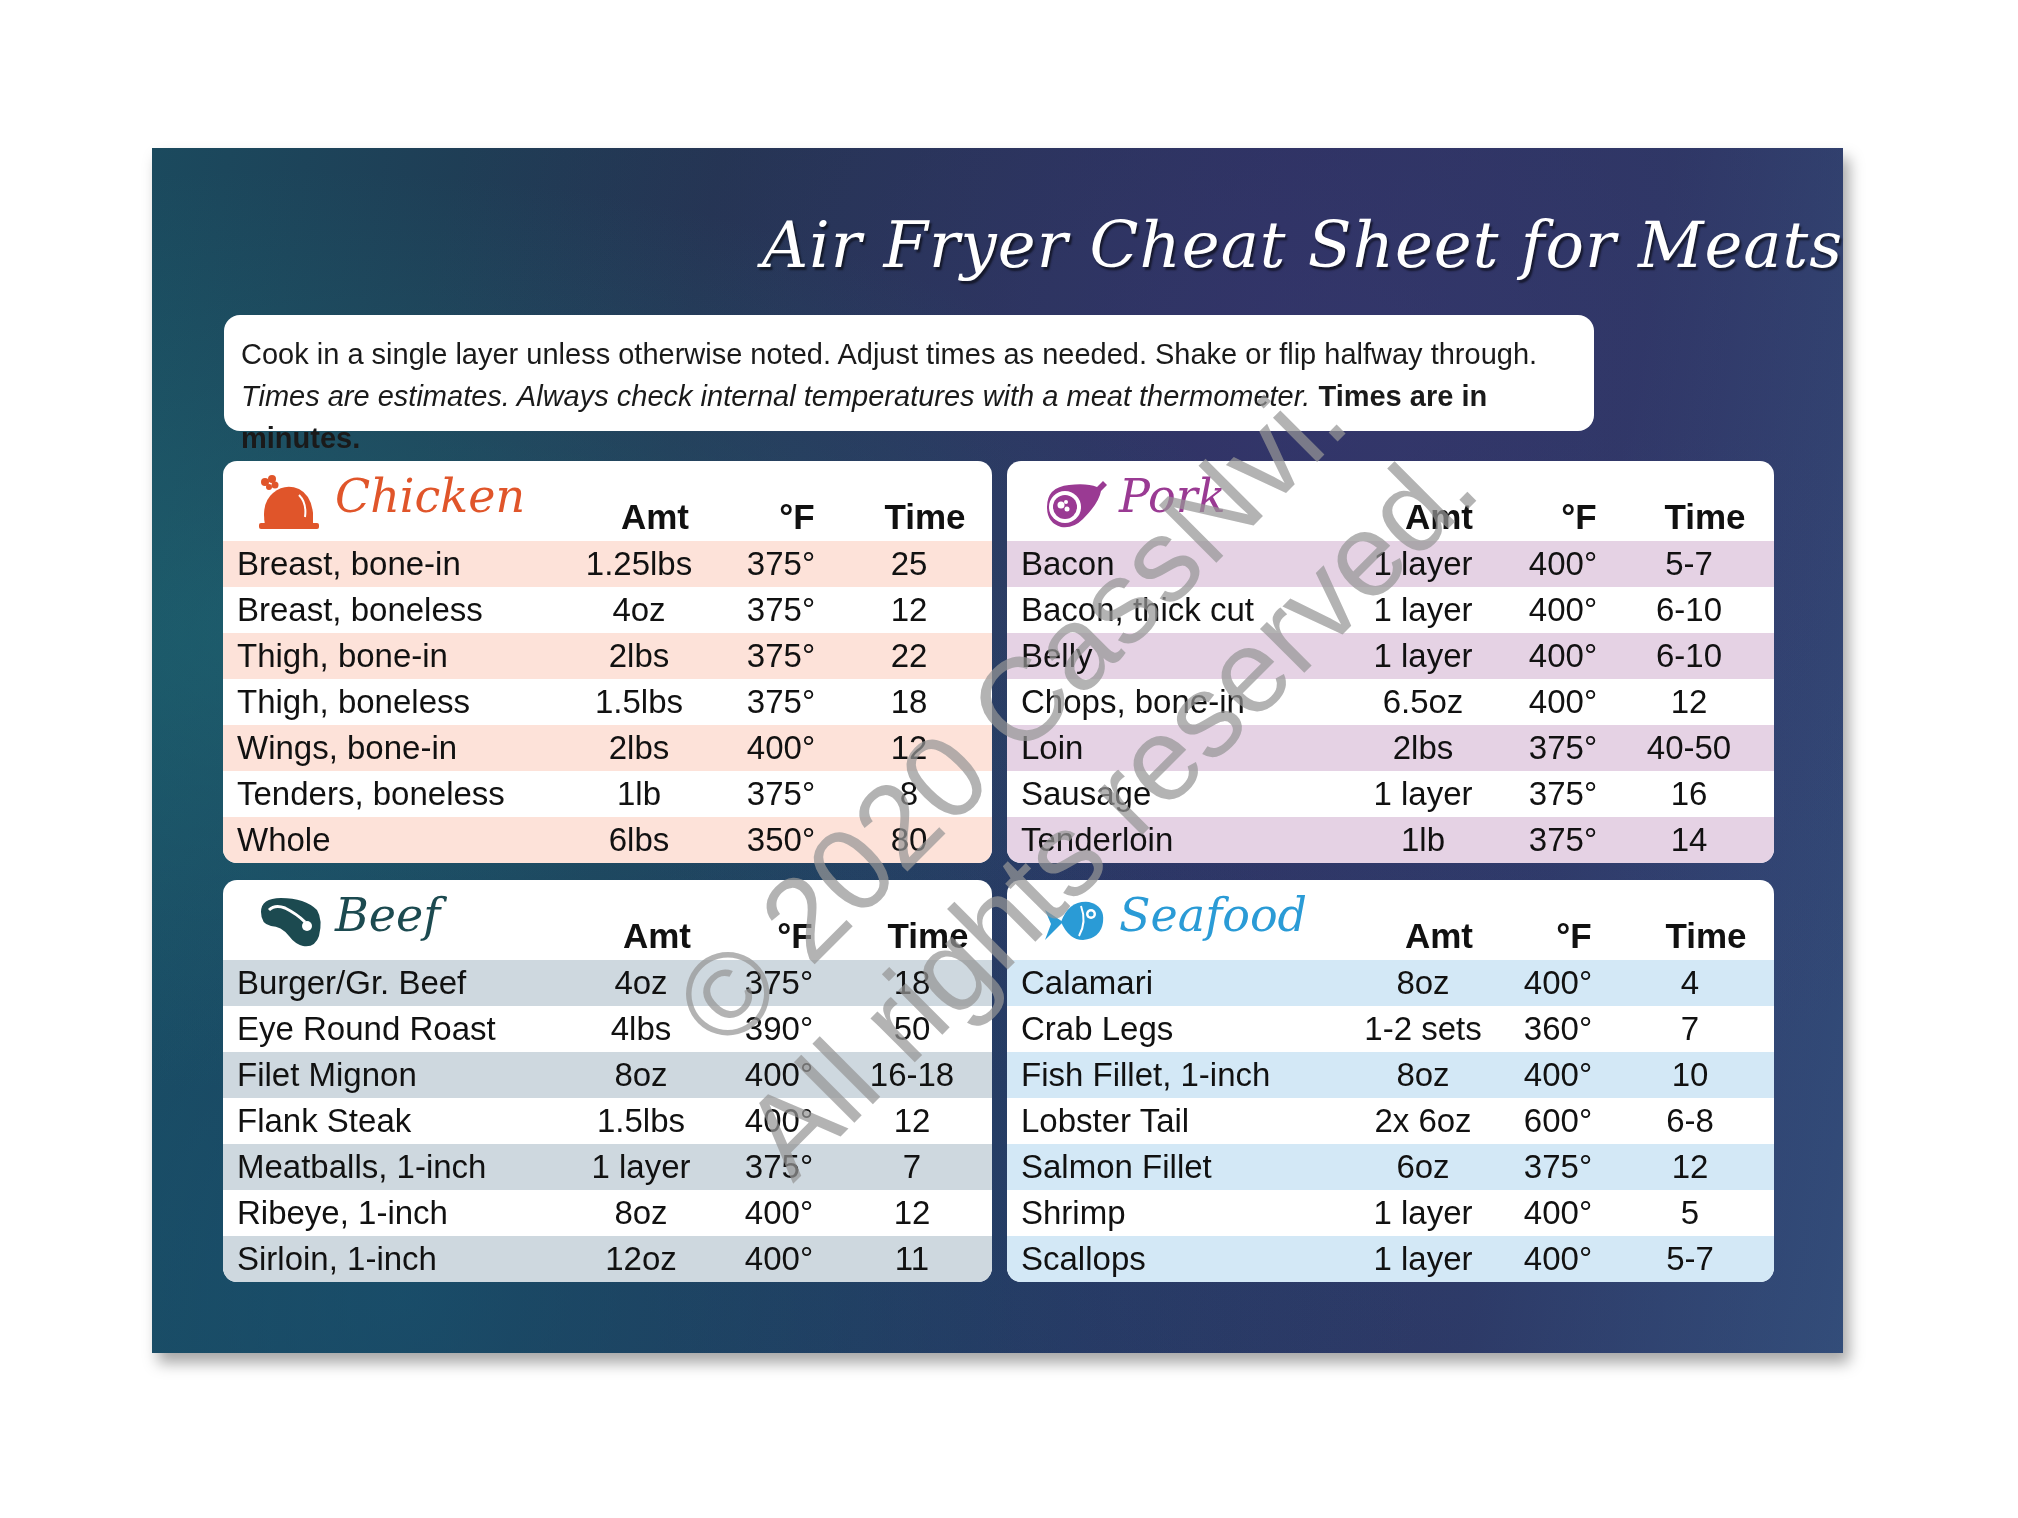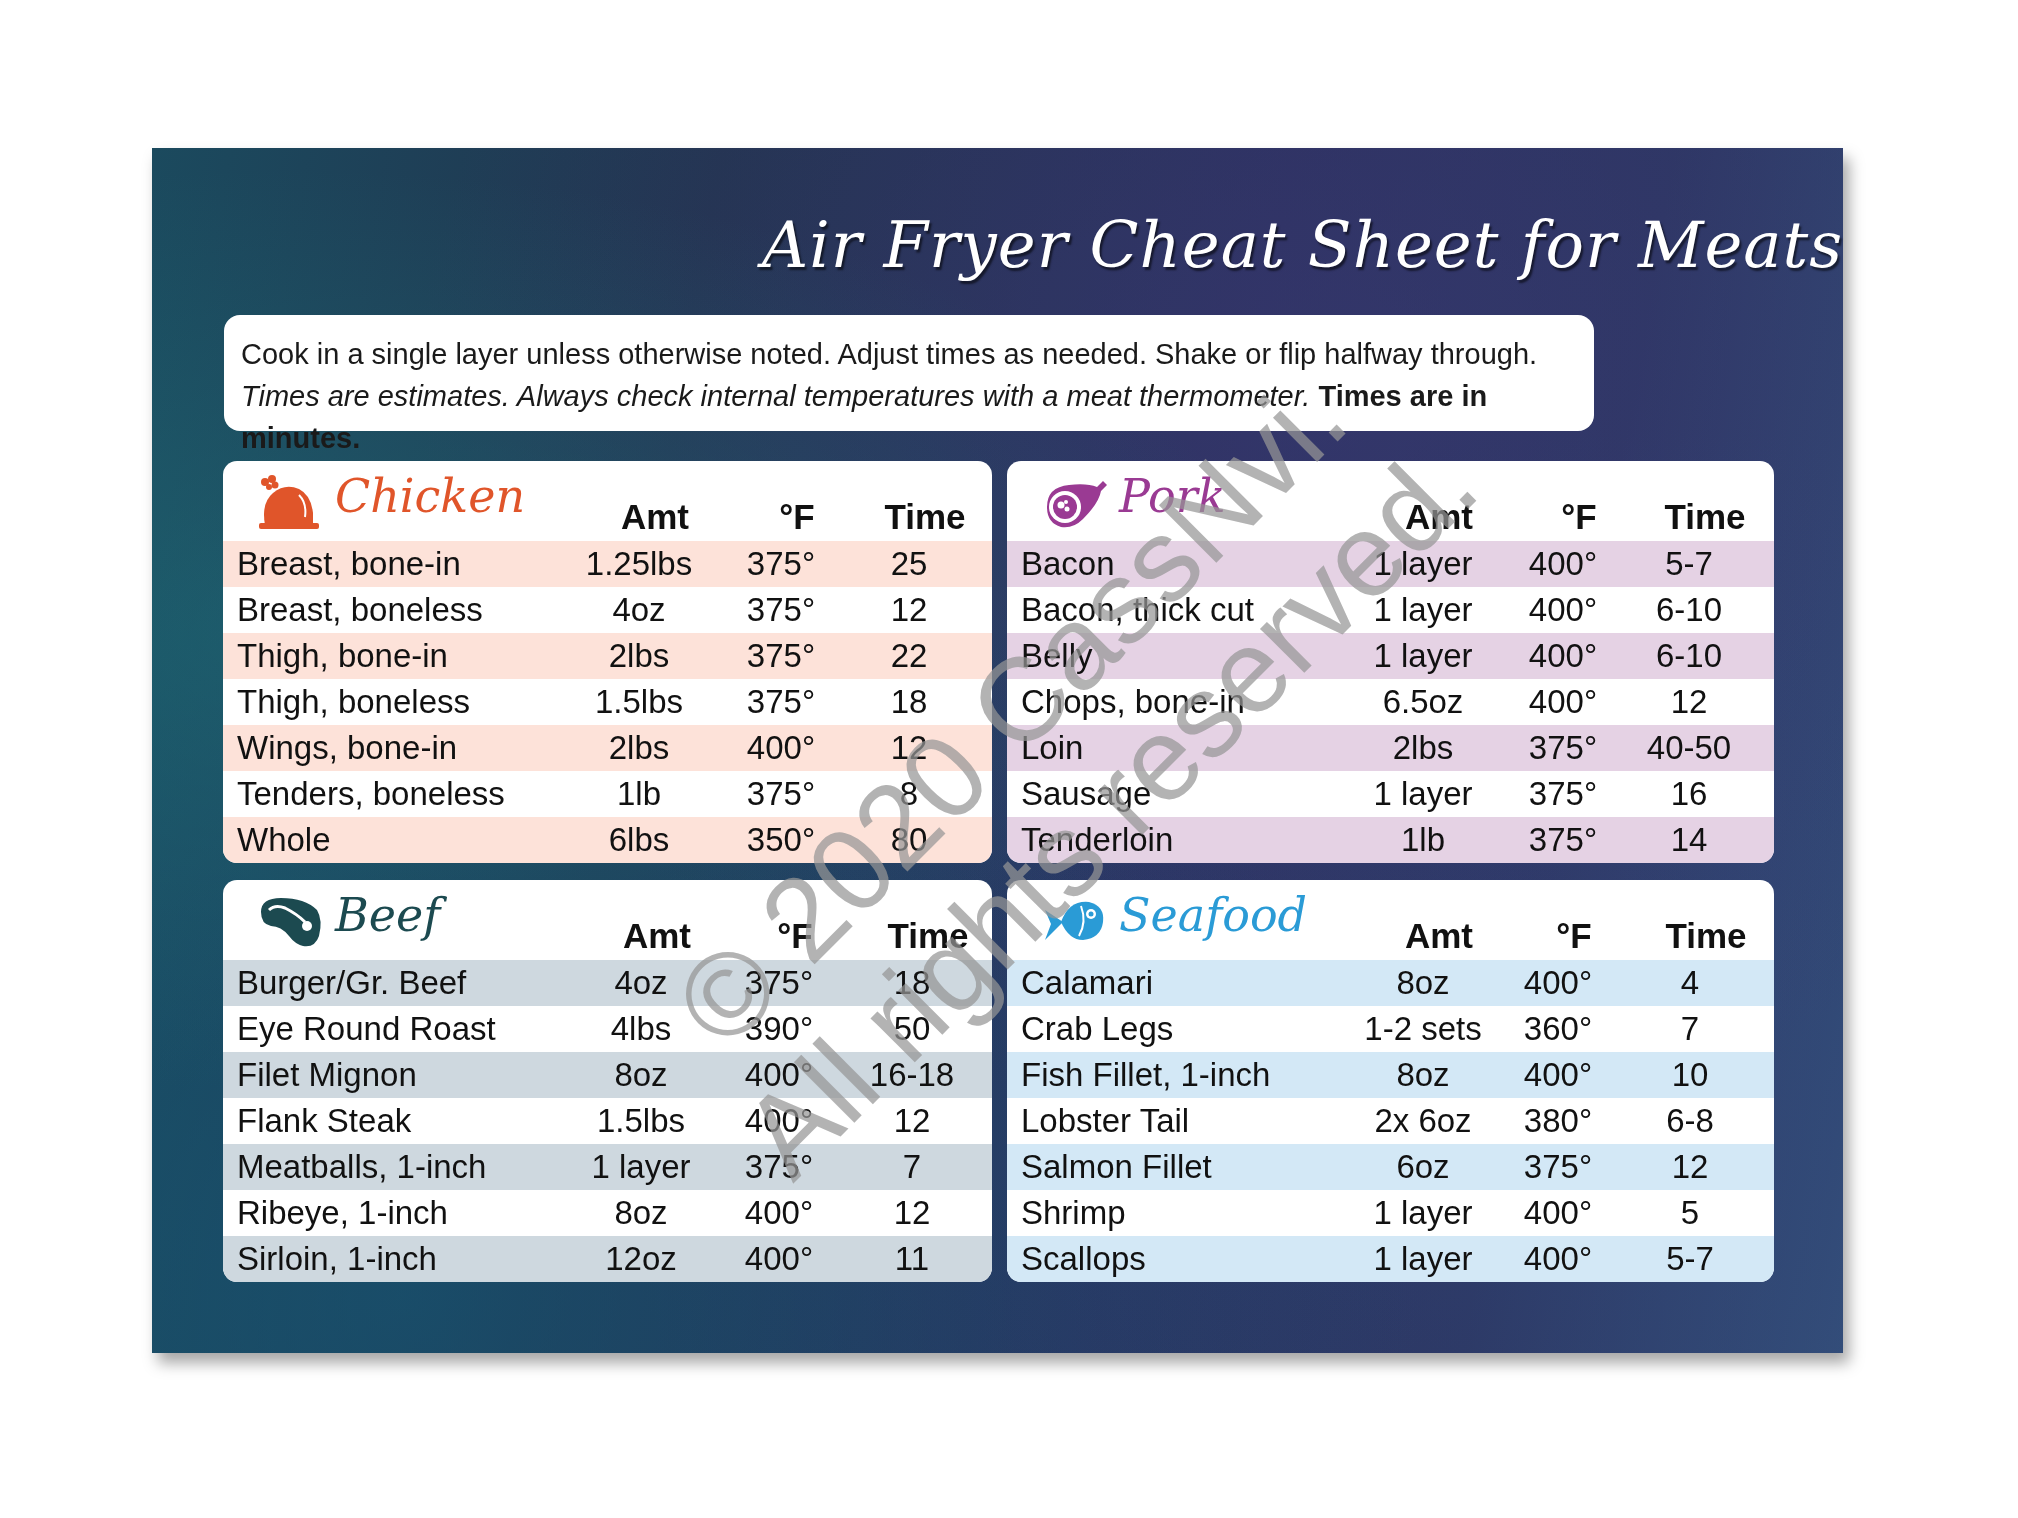--- a/index.html
+++ b/index.html
@@ -299,21 +299,21 @@
         </div>
       <div class="row">
           <span class="c name">Fish Fillet, 1-inch</span>
           <span class="c amt">8oz</span>
           <span class="c temp">400°</span>
           <span class="c time">10</span>
         </div>
       <div class="row">
           <span class="c name">Lobster Tail</span>
           <span class="c amt">2x 6oz</span>
-          <span class="c temp">380°</span>
+          <span class="c temp">600°</span>
           <span class="c time">6-8</span>
         </div>
       <div class="row">
           <span class="c name">Salmon Fillet</span>
           <span class="c amt">6oz</span>
           <span class="c temp">375°</span>
           <span class="c time">12</span>
         </div>
       <div class="row">
           <span class="c name">Shrimp</span>

